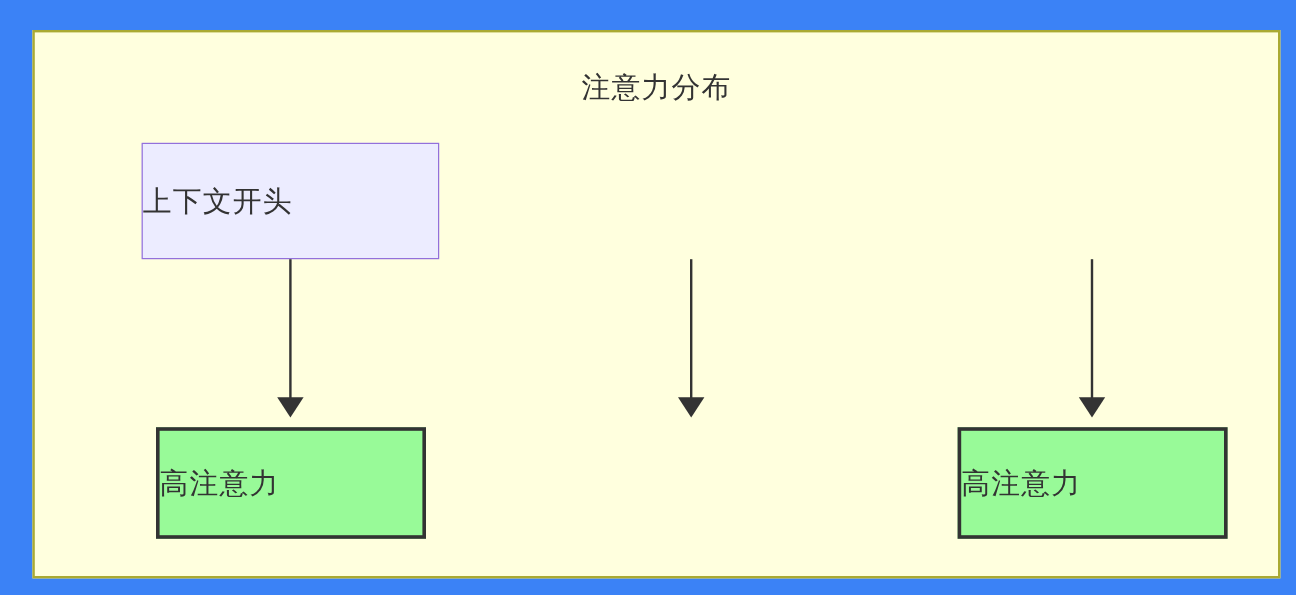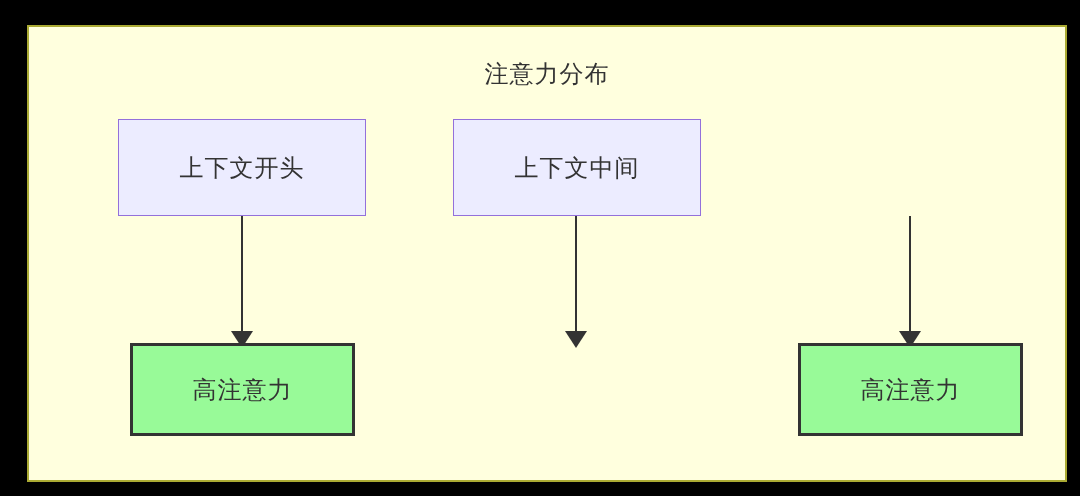--- a/index.html
+++ b/index.html
@@ -5,21 +5,21 @@
   html, body {
     margin: 0;
     padding: 0;
     background: #ffffff;
     font-family: "Liberation Sans", "DejaVu Sans", sans-serif;
   }
   .page {
     position: relative;
     width: 1080px;
     height: 496px;
-    background: #000000;
+    background: #3b82f6;
     overflow: hidden;
   }
   .subgraph {
     position: absolute;
     left: 27px;
     top: 25px;
     width: 1036px;
     height: 453px;
     background: #FFFFDE;
     border: 2px solid #AAAA33;
@@ -33,39 +33,38 @@
     font-size: 24px;
     line-height: 28px;
     letter-spacing: 1px;
     color: #333333;
     font-weight: 400;
   }
   .node {
     position: absolute;
     display: flex;
     align-items: center;
-    justify-content: center;
     box-sizing: border-box;
     font-size: 24px;
     letter-spacing: 1px;
     color: #333333;
     text-align: center;
   }
   .node.top {
     top: 92px;
     width: 248px;
     height: 97px;
     background: #ECECFF;
     border: 1.5px solid #9370DB;
   }
   .node.top.n1 { left: 89px; }
   .node.top.n2 { left: 424px; }
   .node.top.n3 { left: 757px; }
   .node.bottom {
-    top: 316px;
+    top: 329px;
     width: 225px;
     height: 93px;
     border: 3px solid #333333;
   }
   .node.bottom.high { background: #98FA98; }
   .node.bottom.low  { background: #F98F8F; }
   .node.bottom.b1 { left: 101px; }
   .node.bottom.b2 { left: 435px; }
   .node.bottom.b3 { left: 769px; }
   .arrow {
@@ -99,23 +98,20 @@
 </head>
 <body>
 
 <div class="page">
   <div class="subgraph">
     <div class="diagram-title">注意力分布</div>
 
     <div class="node top n1">
       <span>上下文开头</span>
     </div>
-    <div class="node top n2">
-      <span>上下文中间</span>
-    </div>
 
     <div class="arrow a1">
       <div class="shaft"></div>
       <div class="head"></div>
     </div>
     <div class="arrow a2">
       <div class="shaft"></div>
       <div class="head"></div>
     </div>
     <div class="arrow a3">

